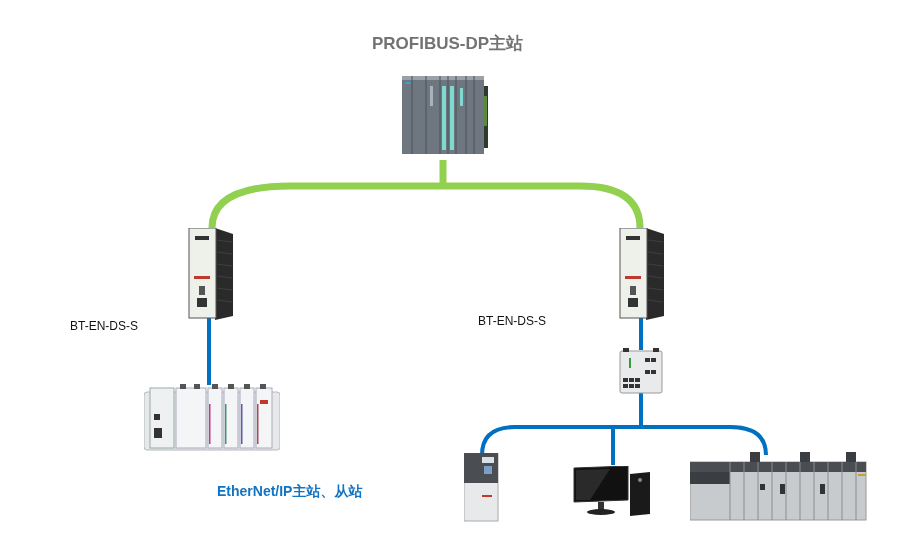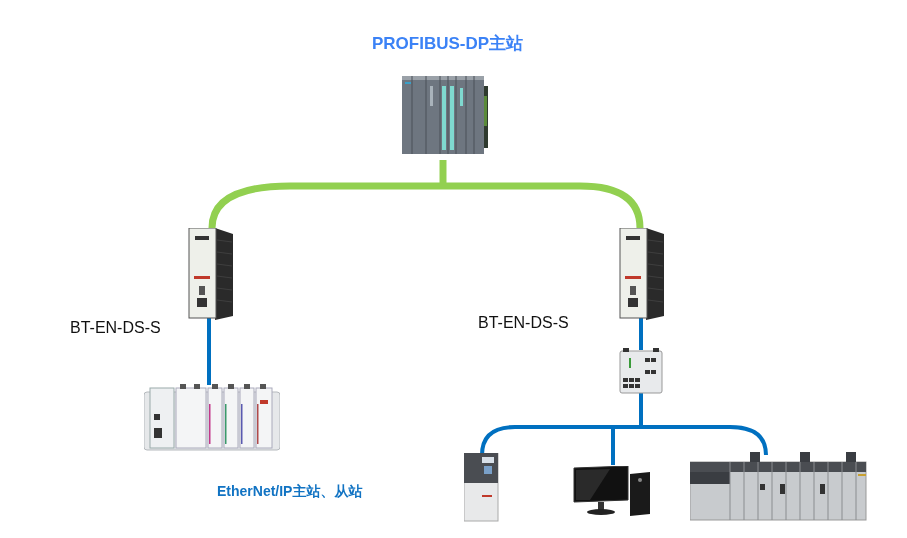--- a/index.html
+++ b/index.html
@@ -1,20 +1,20 @@
 <!DOCTYPE html>
 <html><head>
 <meta charset="utf-8">
 <style>
   html,body{margin:0;padding:0;background:#ffffff;}
   body{width:907px;height:538px;position:relative;overflow:hidden;font-family:"Liberation Sans","DejaVu Sans",sans-serif;}
   .label{position:absolute;white-space:nowrap;}
-  .title-green{left:0;width:907px;top:32px;text-align:center;color:#3b82f6;font-weight:bold;font-size:17px;padding-left:0;}
+  .title-green{left:0;width:907px;top:32px;text-align:center;color:#737373;font-weight:bold;font-size:17px;padding-left:0;}
   .title-green span{display:inline-block;transform:translateX(-6px);}
-  .dev-label{font-size:16px;color:#111;}
+  .dev-label{font-size:12px;color:#111;}
   .title-blue{left:217px;top:483px;color:#1173c3;font-weight:bold;font-size:14px;}
   svg.wires{position:absolute;left:0;top:0;}
   .dev{position:absolute;}
 </style>
 </head>
 <body>
 
 <svg class="wires" width="907" height="538">
 
   <g fill="none" stroke="#92d050" stroke-width="7">

